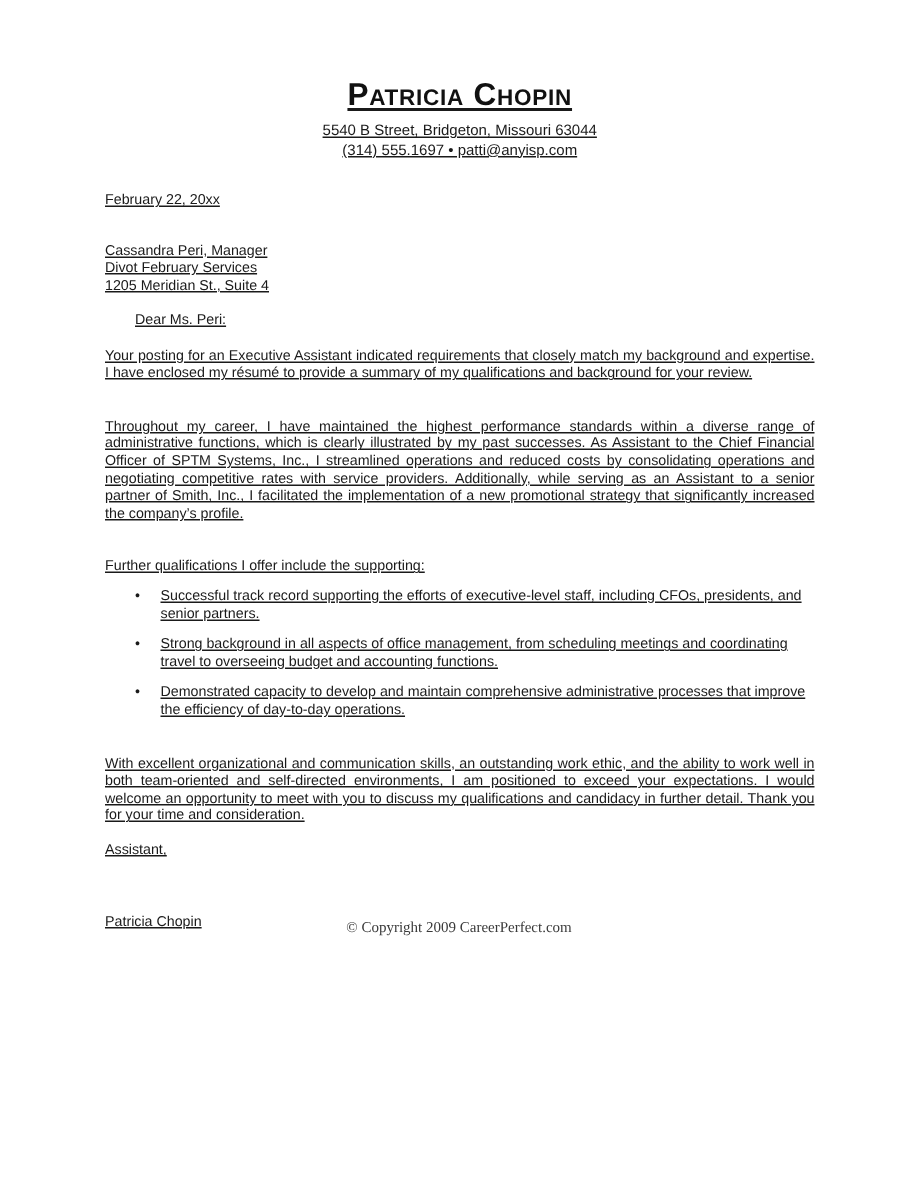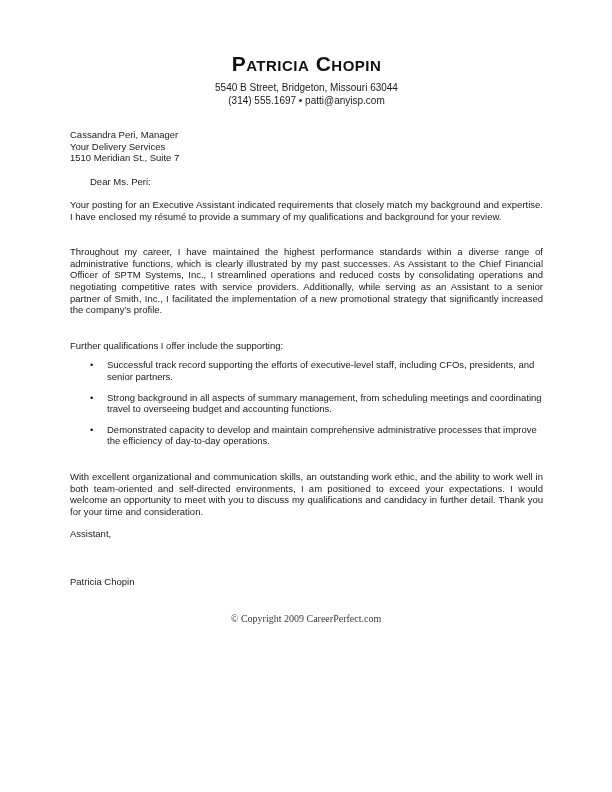--- a/index.html
+++ b/index.html
@@ -12,20 +12,21 @@
     width: 612px;
     height: 672px;
     box-sizing: border-box;
     padding: 52px 69px 0 70px;
     background: #ffffff;
     font-family: "Liberation Sans", sans-serif;
     font-size: 9.5px;
     line-height: 11.6px;
     color: #1a1a1a;
     overflow: hidden;
+    text-decoration: underline;
   }
   .letterhead { text-align: center; }
   .letterhead-name {
     margin: 0;
     font-size: 21px;
     line-height: 24px;
     font-weight: bold;
     font-variant: small-caps;
     letter-spacing: 0.5px;
     color: #111111;
@@ -77,43 +78,44 @@
 <body>
 
 <div class="page">
 
   <header class="letterhead">
     <h1 class="letterhead-name">Patricia Chopin</h1>
     <div class="letterhead-line letterhead-address">5540 B Street, Bridgeton, Missouri 63044</div>
     <div class="letterhead-line">(314) 555.1697 • patti@anyisp.com</div>
   </header>
 
+  <div class="date-line">February 22, 20xx</div>
 
   <div class="recipient-block">
     <div class="recipient-line">Cassandra Peri, Manager</div>
-    <div class="recipient-line">Your Delivery Services</div>
-    <div class="recipient-line">1510 Meridian St., Suite 7</div>
+    <div class="recipient-line">Divot February Services</div>
+    <div class="recipient-line">1205 Meridian St., Suite 4</div>
   </div>
 
   <div class="salutation">Dear Ms. Peri:</div>
 
   <p class="justified first-paragraph">Your posting for an Executive Assistant indicated requirements that closely match my background and expertise. I have enclosed my résumé to provide a summary of my qualifications and background for your review.</p>
 
   <p class="justified">Throughout my career, I have maintained the highest performance standards within a diverse range of administrative functions, which is clearly illustrated by my past successes. As Assistant to the Chief Financial Officer of SPTM Systems, Inc., I streamlined operations and reduced costs by consolidating operations and negotiating competitive rates with service providers. Additionally, while serving as an Assistant to a senior partner of Smith, Inc., I facilitated the implementation of a new promotional strategy that significantly increased the company’s profile.</p>
 
   <p>Further qualifications I offer include the supporting:</p>
 
   <ul class="qualifications">
     <li>
       <span class="bullet-dot">•</span>
       <span>Successful track record supporting the efforts of executive-level staff, including CFOs, presidents, and senior partners.</span>
     </li>
     <li>
       <span class="bullet-dot">•</span>
-      <span>Strong background in all aspects of summary management, from scheduling meetings and coordinating travel to overseeing budget and accounting functions.</span>
+      <span>Strong background in all aspects of office management, from scheduling meetings and coordinating travel to overseeing budget and accounting functions.</span>
     </li>
     <li>
       <span class="bullet-dot">•</span>
       <span>Demonstrated capacity to develop and maintain comprehensive administrative processes that improve the efficiency of day-to-day operations.</span>
     </li>
   </ul>
 
   <p class="justified">With excellent organizational and communication skills, an outstanding work ethic, and the ability to work well in both team-oriented and self-directed environments, I am positioned to exceed your expectations. I would welcome an opportunity to meet with you to discuss my qualifications and candidacy in further detail. Thank you for your time and consideration.</p>
 
   <div class="valediction">Assistant,</div>

